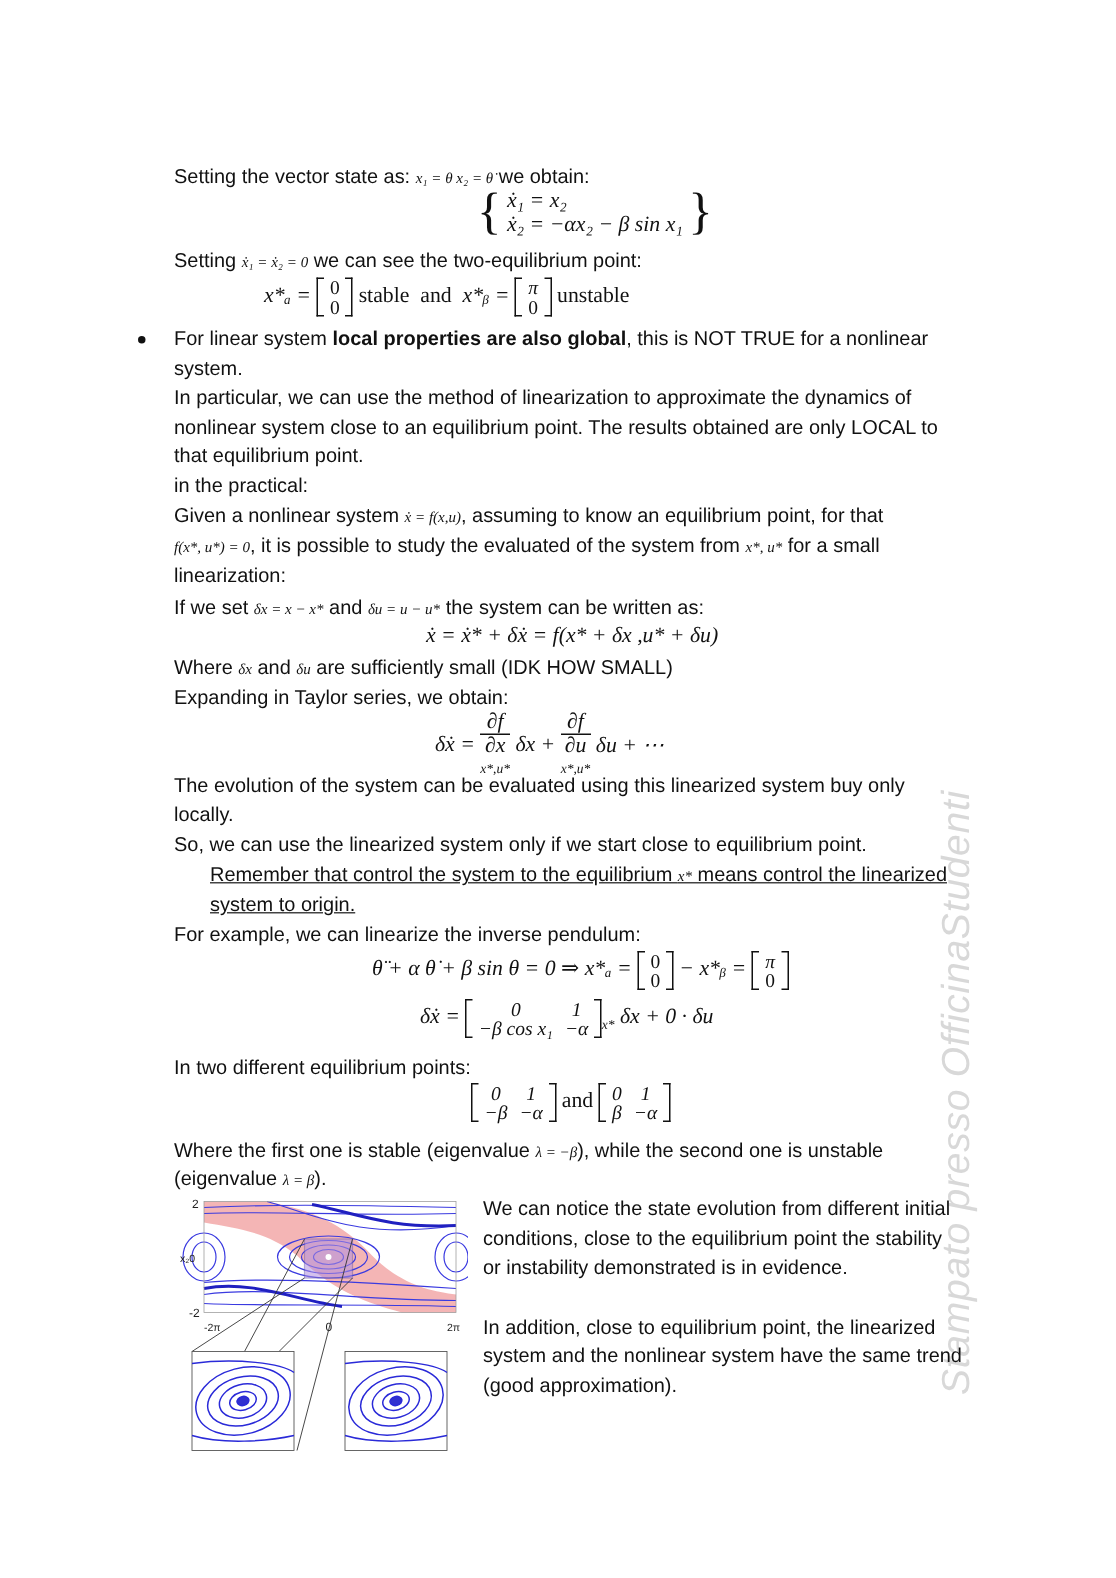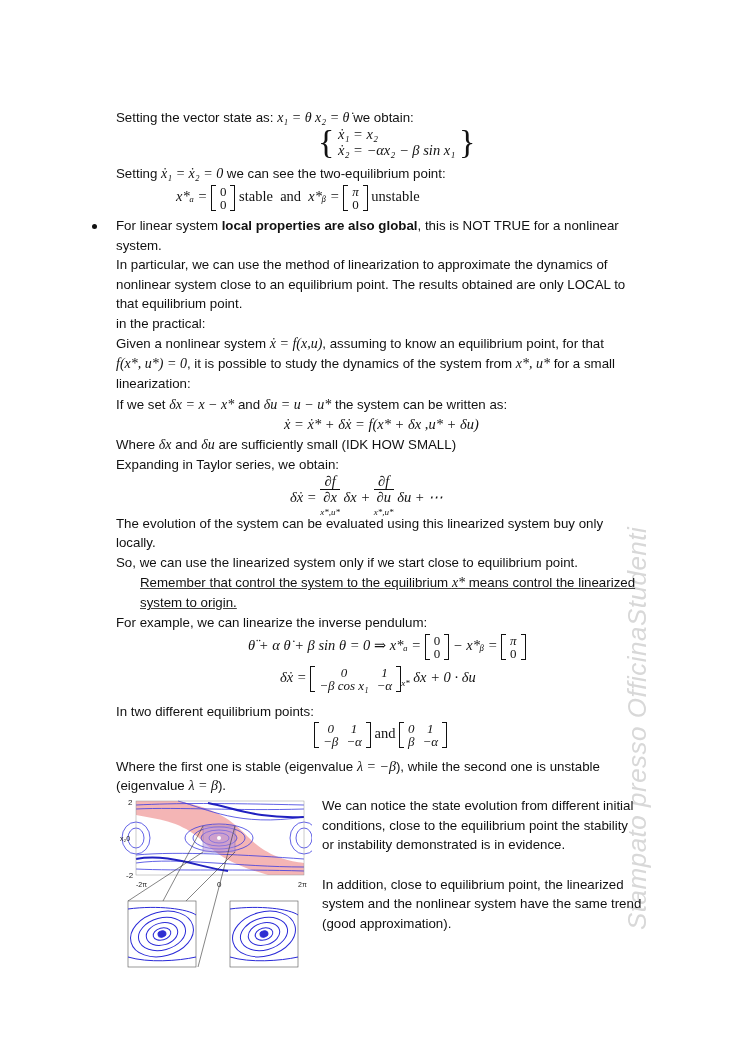--- a/index.html
+++ b/index.html
@@ -1,20 +1,20 @@
 <!DOCTYPE html>
 <html><head>
 <meta charset="utf-8">
 <style>
   html, body { margin: 0; padding: 0; background: #ffffff; }
   body { width: 744px; height: 1052px; position: relative; overflow: hidden;
          font-family: "Liberation Sans", "DejaVu Sans", sans-serif; color: #111; font-size: 13.3px; }
   .page { position: absolute; left: 0; top: 0; width: 744px; height: 1052px; }
   .line { position: absolute; left: 116px; white-space: nowrap; line-height: 19.6px; }
-  .math { font-family: "Liberation Serif", "DejaVu Serif", serif; font-style: italic; font-size: 14px; text-align: right; }
+  .math { font-family: "Liberation Serif", "DejaVu Serif", serif; font-style: italic; font-size: 10px; text-align: right; }
   .mathc { position: absolute; white-space: nowrap; font-family: "Liberation Serif", "DejaVu Serif", serif; font-size: 14.5px; }
   .mathc .rm { font-style: normal; }
   .it { font-style: italic; }
   b { font-weight: bold; }
   .u { text-decoration: underline; text-decoration-color: #444; margin-left: 24px; }
   .bullet { position: absolute; left: 92px; top: 224px; width: 5px; height: 5px; border-radius: 50%; background: #111; }
   .mat { display: inline-block; vertical-align: middle; position: relative; padding: 0 5px; }
   .mat::before, .mat::after { content: ""; position: absolute; top: 0; bottom: 0; width: 4px; border: 1px solid #111; }
   .mat::before { left: 0; border-right: none; }
   .mat::after { right: 0; border-left: none; }
@@ -89,21 +89,21 @@
   <div class="line" style="top:236px">system.</div>
   <div class="line" style="top:255px">In particular, we can use the method of linearization to approximate the dynamics of</div>
   <div class="line" style="top:275px">nonlinear system close to an equilibrium point. The results obtained are only LOCAL to</div>
   <div class="line" style="top:294px">that equilibrium point.</div>
   <div class="line" style="top:314px">in the practical:</div>
 
   <div class="line" style="top:334px">
     <span>Given a nonlinear system </span><span class="math">ẋ = f(x,u)</span><span>, assuming to know an equilibrium point, for that</span>
   </div>
   <div class="line" style="top:354px">
-    <span class="math">f(x*, u*) = 0</span><span>, it is possible to study the dynamics of the system from </span><span class="math">x*, u*</span><span> for a small</span>
+    <span class="math">f(x*, u*) = 0</span><span>, it is possible to study the evaluated of the system from </span><span class="math">x*, u*</span><span> for a small</span>
   </div>
   <div class="line" style="top:374px">linearization:</div>
   <div class="line" style="top:395px">
     <span>If we set </span><span class="math">δx = x − x*</span><span> and </span><span class="math">δu = u − u*</span><span> the system can be written as:</span>
   </div>
   <div class="mathc it" style="left:284px; top:416px;">ẋ = ẋ* + δẋ = f(x* + δx ,u* + δu)</div>
 
   <div class="line" style="top:435px">
     <span>Where </span><span class="math">δx</span><span> and </span><span class="math">δu</span><span> are sufficiently small (IDK HOW SMALL)</span>
   </div>

